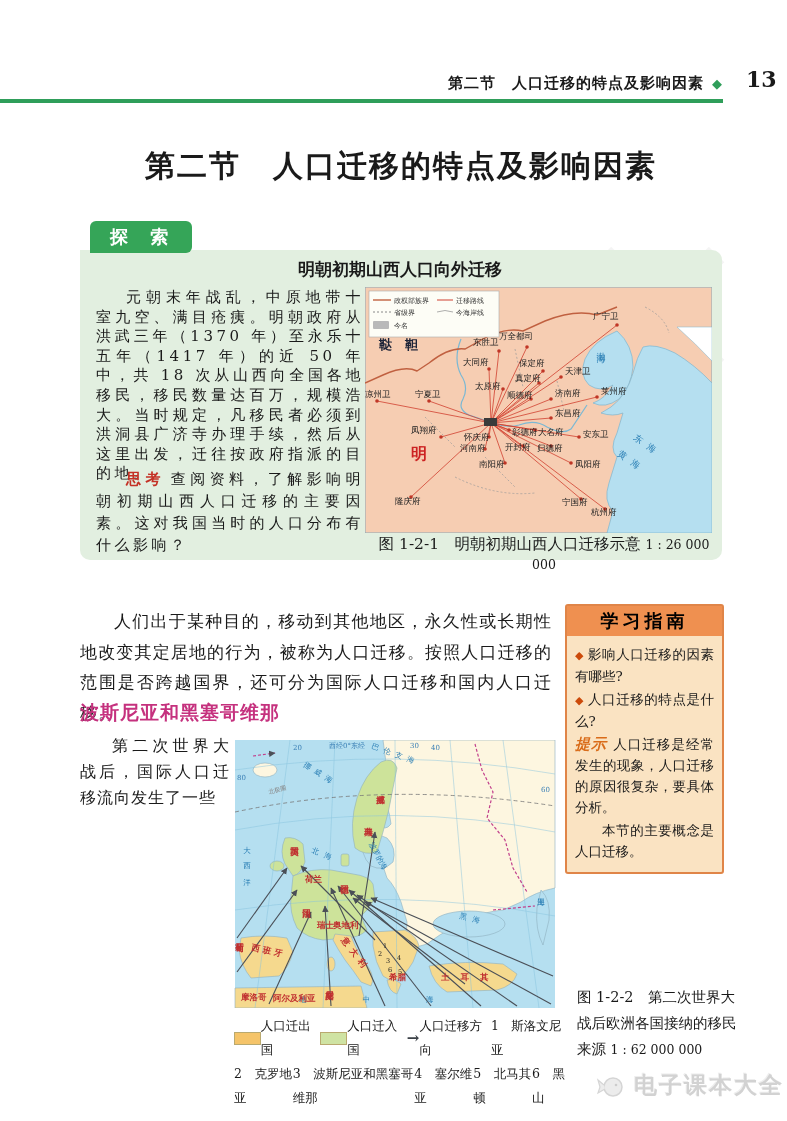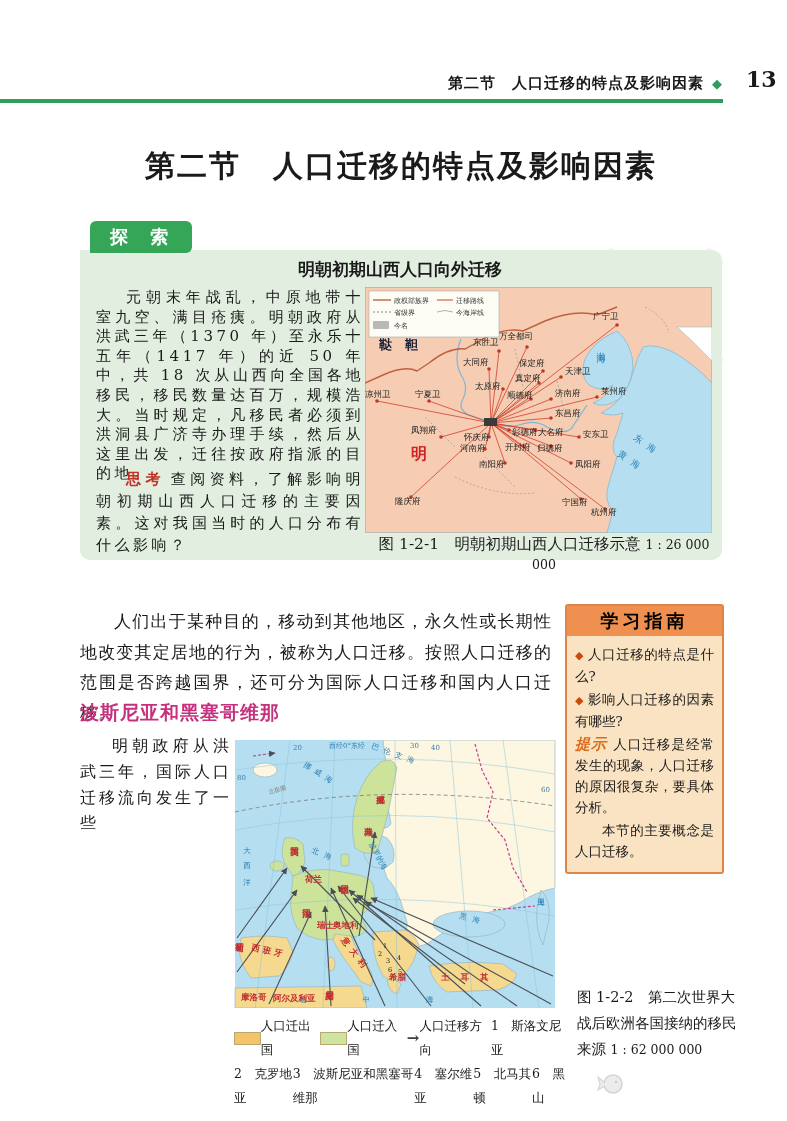--- a/index.html
+++ b/index.html
@@ -191,21 +191,21 @@
   </svg>
   <div class="cap1">
     <span>图 1-2-1　明朝初期山西人口迁移示意</span>
     <span class="capscale">1 : 26 000 000</span>
   </div>
 
   <div class="intro">人们出于某种目的，移动到其他地区，永久性或长期性地改变其定居地的行为，被称为人口迁移。按照人口迁移的范围是否跨越国界，还可分为国际人口迁移和国内人口迁移。</div>
   <div class="sechead">波斯尼亚和黑塞哥维那</div>
 
   <div class="lcol">
-    <p>明朝政府从洪武三年，国际人口迁移流向发生了一些</p>
+    <p>第二次世界大战后，国际人口迁移流向发生了一些</p>
   </div>
 
   <svg class="eumap" width="322" height="268" viewBox="0 0 320 268">
     <rect x="0" y="0" width="320" height="268" fill="#b5dff0"></rect>
     <g stroke="#8fb0bf" stroke-width="0.6">
       <path d="M148,0 L320,0 L320,148 Q300,152 286,162 L268,170 Q248,172 238,178 L222,186 Q204,194 192,204 L178,208 Q170,196 172,182 L166,162 Q160,146 152,138 L146,120 L142,96 L150,60 L152,30 Z" fill="#fdf6e0"></path>
       <path d="M128,96 Q140,92 152,98 Q162,108 158,122 Q148,132 136,126 Q124,114 128,96 Z" fill="#b5dff0"></path>
       <path d="M146,52 Q154,66 156,84 Q150,92 144,84 Q140,66 146,52 Z" fill="#b5dff0"></path>
       <path d="M120,108 Q114,84 122,58 Q130,34 146,22 Q158,16 162,28 L158,48 Q154,72 148,92 L142,112 Q130,116 120,108 Z" fill="#cde39a"></path>
       <ellipse cx="30" cy="30" rx="12" ry="7" fill="#fdf6e0"></ellipse>
@@ -309,33 +309,34 @@
       <span>3　波斯尼亚和黑塞哥维那</span>
       <span>4　塞尔维亚</span>
       <span>5　北马其顿</span>
       <span>6　黑山</span>
     </div>
   </div>
 
   <div class="guide">
     <div class="ghead">学习指南</div>
     <div class="gbody">
+      <p class="gq"><span class="gdia">◆</span><span>影响人口迁移的因素有哪些?</span></p>
       <p class="gq"><span class="gdia">◆</span><span>人口迁移的特点是什么?</span></p>
-      <p class="gq"><span class="gdia">◆</span><span>影响人口迁移的因素有哪些?</span></p>
       <p class="gq"><span class="tip-label">提示</span><span>人口迁移是经常发生的现象，人口迁移的原因很复杂，要具体分析。</span></p>
       <p class="gp">本节的主要概念是人口迁移。</p>
     </div>
   </div>
 
   <div class="cap2">
     <span>图 1-2-2　第二次世界大战后欧洲各国接纳的移民来源</span>
     <span class="capscale">1 : 62 000 000</span>
   </div>
 
   <div class="wm">
     <svg width="30" height="26" viewBox="0 0 30 26">
       <circle cx="17" cy="14" r="9" fill="#ececec" stroke="#d5d5d5" stroke-width="1.5"></circle>
       <path d="M8,12 L2,7 L4,14 L2,20 L9,16" fill="#ececec" stroke="#d5d5d5" stroke-width="1.2"></path>
       <circle cx="20" cy="12" r="1.3" fill="#cccccc"></circle>
     </svg>
+    <span>电子课本大全</span>
   </div>
 
 </div>
 
 </body></html>

